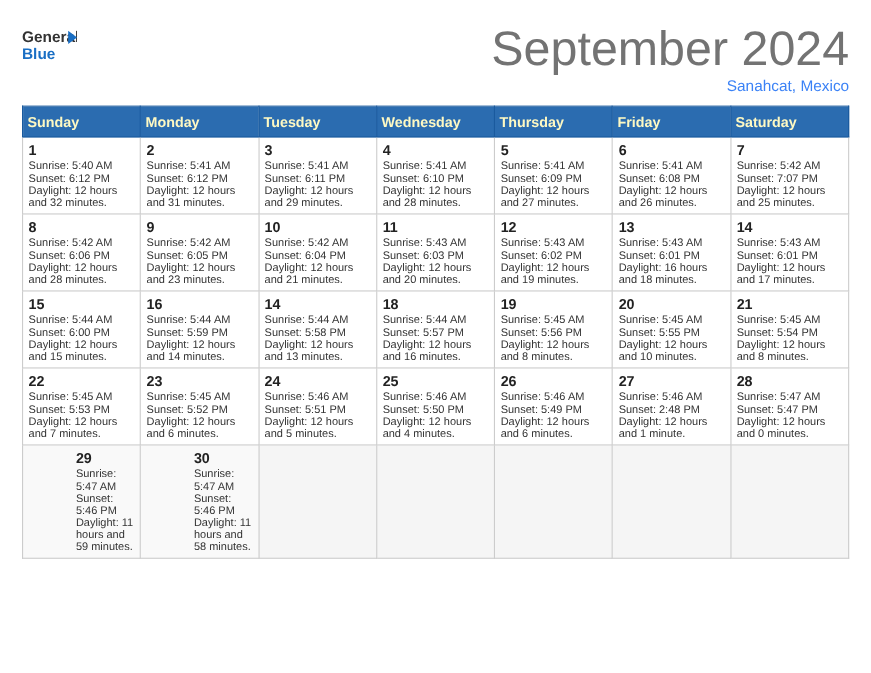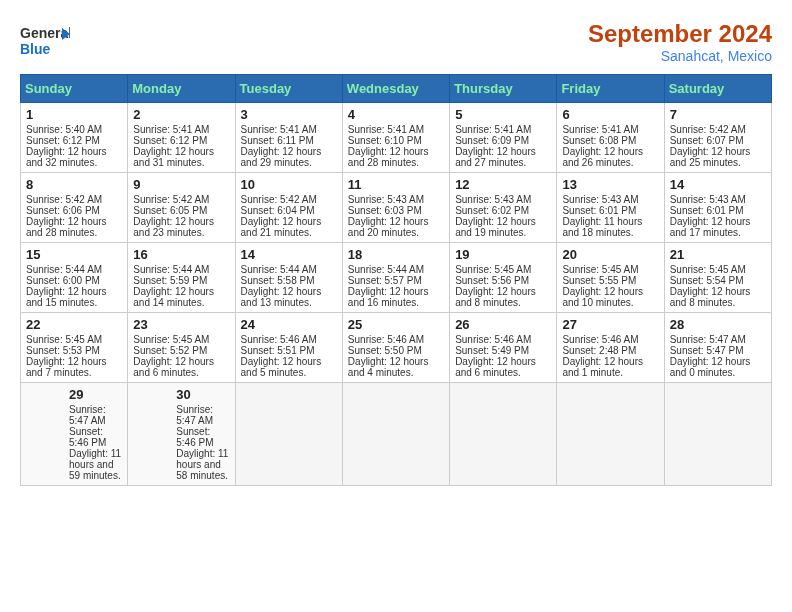--- a/index.html
+++ b/index.html
@@ -17,36 +17,36 @@
       margin-bottom: 10px;
     }
     .logo {
       display: flex;
       align-items: center;
     }
     .title-section {
       text-align: right;
     }
     .month-title {
-      font-size: 24px;
-      font-weight: bold;
-      color: #c2410c;
+      font-size: 44px;
+      font-weight: normal;
+      color: #737373;
     }
     .location {
       font-size: 14px;
       color: #3b82f6;
     }
     .calendar {
       width: 100%;
       border-collapse: collapse;
       border: 1px solid #ccc;
     }
     .calendar th {
       background-color: #2b6cb0;
-      color: #86efac;
+      color: #fef9c3;
       padding: 6px 4px;
       font-size: 13px;
       font-weight: bold;
       border: 1px solid #1a5a9e;
       text-align: left;
     }
     .calendar td {
       border: 1px solid #ccc;
       vertical-align: top;
       padding: 4px 5px;
@@ -137,21 +137,21 @@
       </td>
       <td>
         <span class="day-number">6</span>
         <span>Sunrise: 5:41 AM</span><br>
         <span>Sunset: 6:08 PM</span><br>
         <span>Daylight: 12 hours and 26 minutes.</span>
       </td>
       <td>
         <span class="day-number">7</span>
         <span>Sunrise: 5:42 AM</span><br>
-        <span>Sunset: 6:07 PM</span><br>
+        <span>Sunset: 7:07 PM</span><br>
         <span>Daylight: 12 hours and 25 minutes.</span>
       </td>
     </tr>
 
     <tr>
       <td>
         <span class="day-number">8</span>
         <span>Sunrise: 5:42 AM</span><br>
         <span>Sunset: 6:06 PM</span><br>
         <span>Daylight: 12 hours and 28 minutes.</span>
@@ -177,21 +177,21 @@
       <td>
         <span class="day-number">12</span>
         <span>Sunrise: 5:43 AM</span><br>
         <span>Sunset: 6:02 PM</span><br>
         <span>Daylight: 12 hours and 19 minutes.</span>
       </td>
       <td>
         <span class="day-number">13</span>
         <span>Sunrise: 5:43 AM</span><br>
         <span>Sunset: 6:01 PM</span><br>
-        <span>Daylight: 11 hours and 18 minutes.</span>
+        <span>Daylight: 16 hours and 18 minutes.</span>
       </td>
       <td>
         <span class="day-number">14</span>
         <span>Sunrise: 5:43 AM</span><br>
         <span>Sunset: 6:01 PM</span><br>
         <span>Daylight: 12 hours and 17 minutes.</span>
       </td>
     </tr>
 
     <tr>

